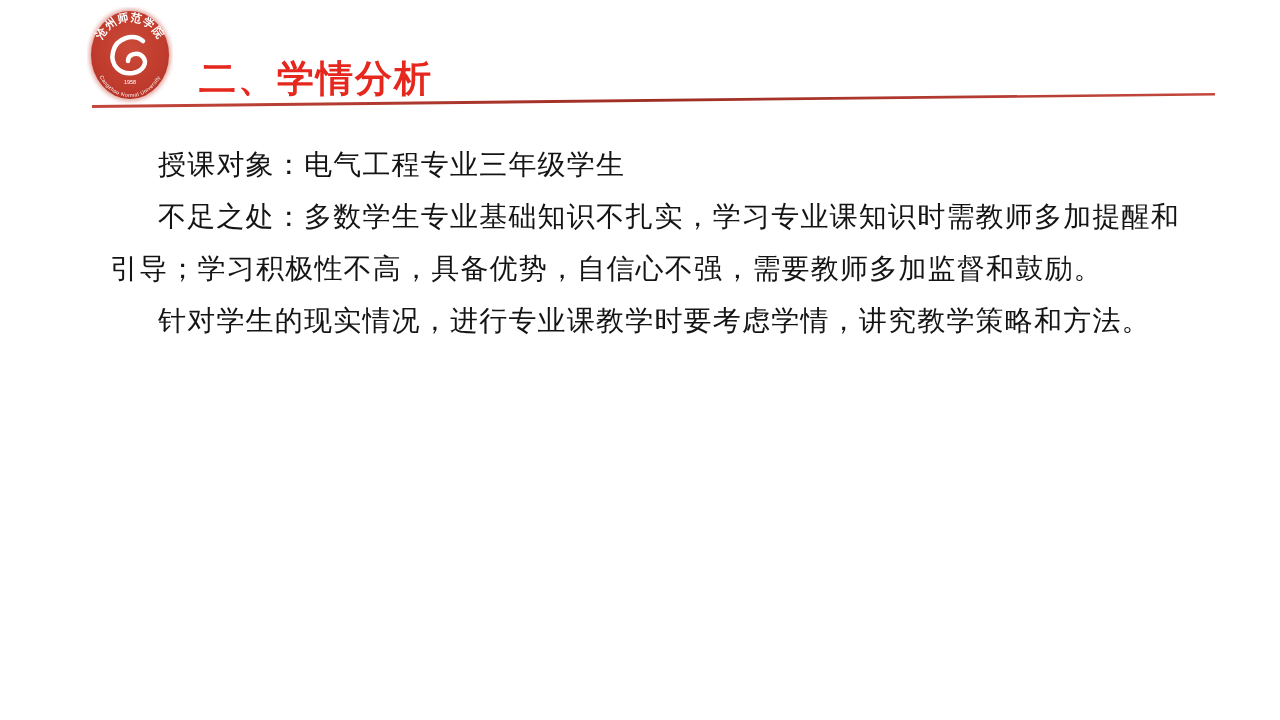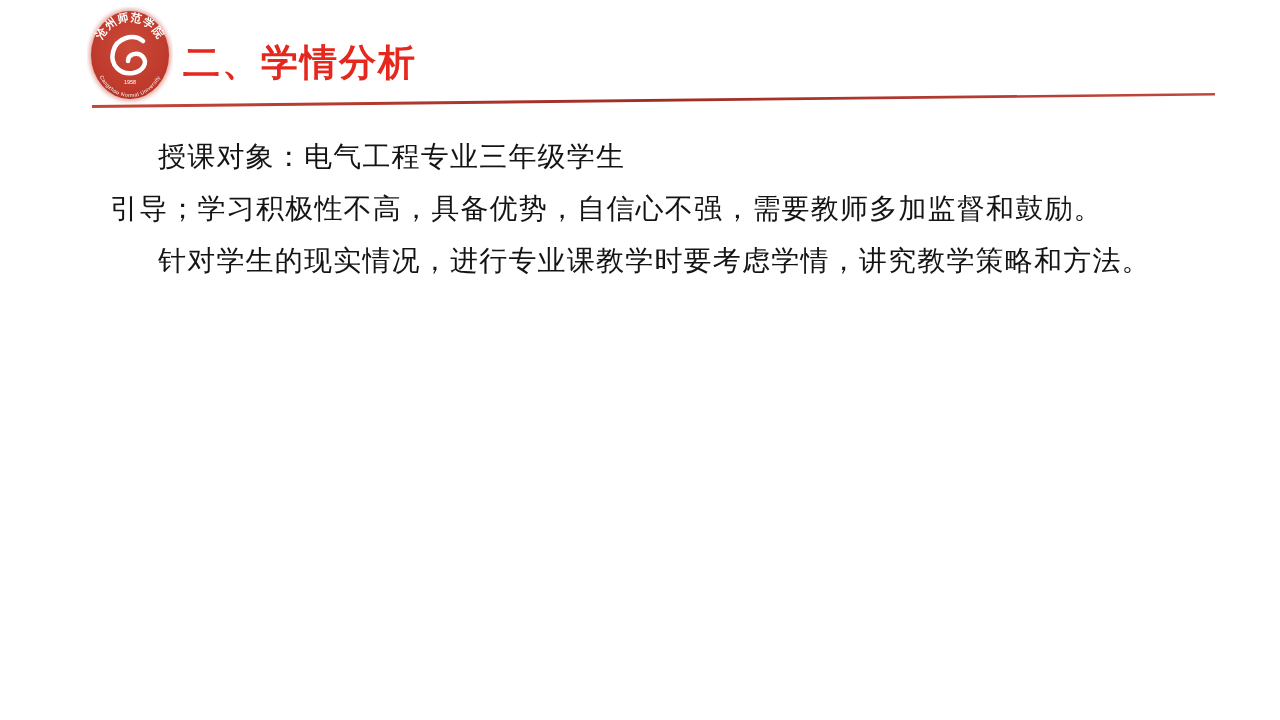--- a/index.html
+++ b/index.html
@@ -19,38 +19,38 @@
     position: absolute;
     left: 87px;
     top: 7px;
     width: 86px;
     height: 97px;
   }
   .slide-title {
     position: absolute;
     left: 183px;
     top: 38px;
-    margin: 0;
+    margin: 16px;
     font-size: 37px;
     font-weight: bold;
     color: #e5271d;
     letter-spacing: 2px;
     white-space: nowrap;
     font-family: "Liberation Sans", sans-serif;
   }
   .divider {
     position: absolute;
     left: 92px;
     top: 92px;
     display: block;
   }
   .body-text {
     position: absolute;
     left: 110px;
-    top: 131px;
+    top: 139px;
     width: 1115px;
     font-size: 28px;
     line-height: 52px;
     letter-spacing: 1.2px;
     color: #141414;
     font-family: "Liberation Sans", sans-serif;
   }
   .body-line {
     white-space: nowrap;
   }
@@ -98,17 +98,18 @@
         <stop offset="0%" stop-color="#c4473c"></stop>
         <stop offset="50%" stop-color="#9e2d24"></stop>
         <stop offset="100%" stop-color="#c4473c"></stop>
       </linearGradient>
     </defs>
     <polygon points="0,13 1123,1 1123,3.6 0,16" fill="url(#lineGrad)"></polygon>
   </svg>
 
   <main class="body-text">
     <div class="body-line indent">授课对象：电气工程专业三年级学生</div>
+    <div class="body-line indent">不足之处：多数学生专业基础知识不扎实，学习专业课知识时需教师多加提醒和</div>
     <div class="body-line">引导；学习积极性不高，具备优势，自信心不强，需要教师多加监督和鼓励。</div>
     <div class="body-line indent">针对学生的现实情况，进行专业课教学时要考虑学情，讲究教学策略和方法。</div>
   </main>
 
 </div>
 
 </body></html>

